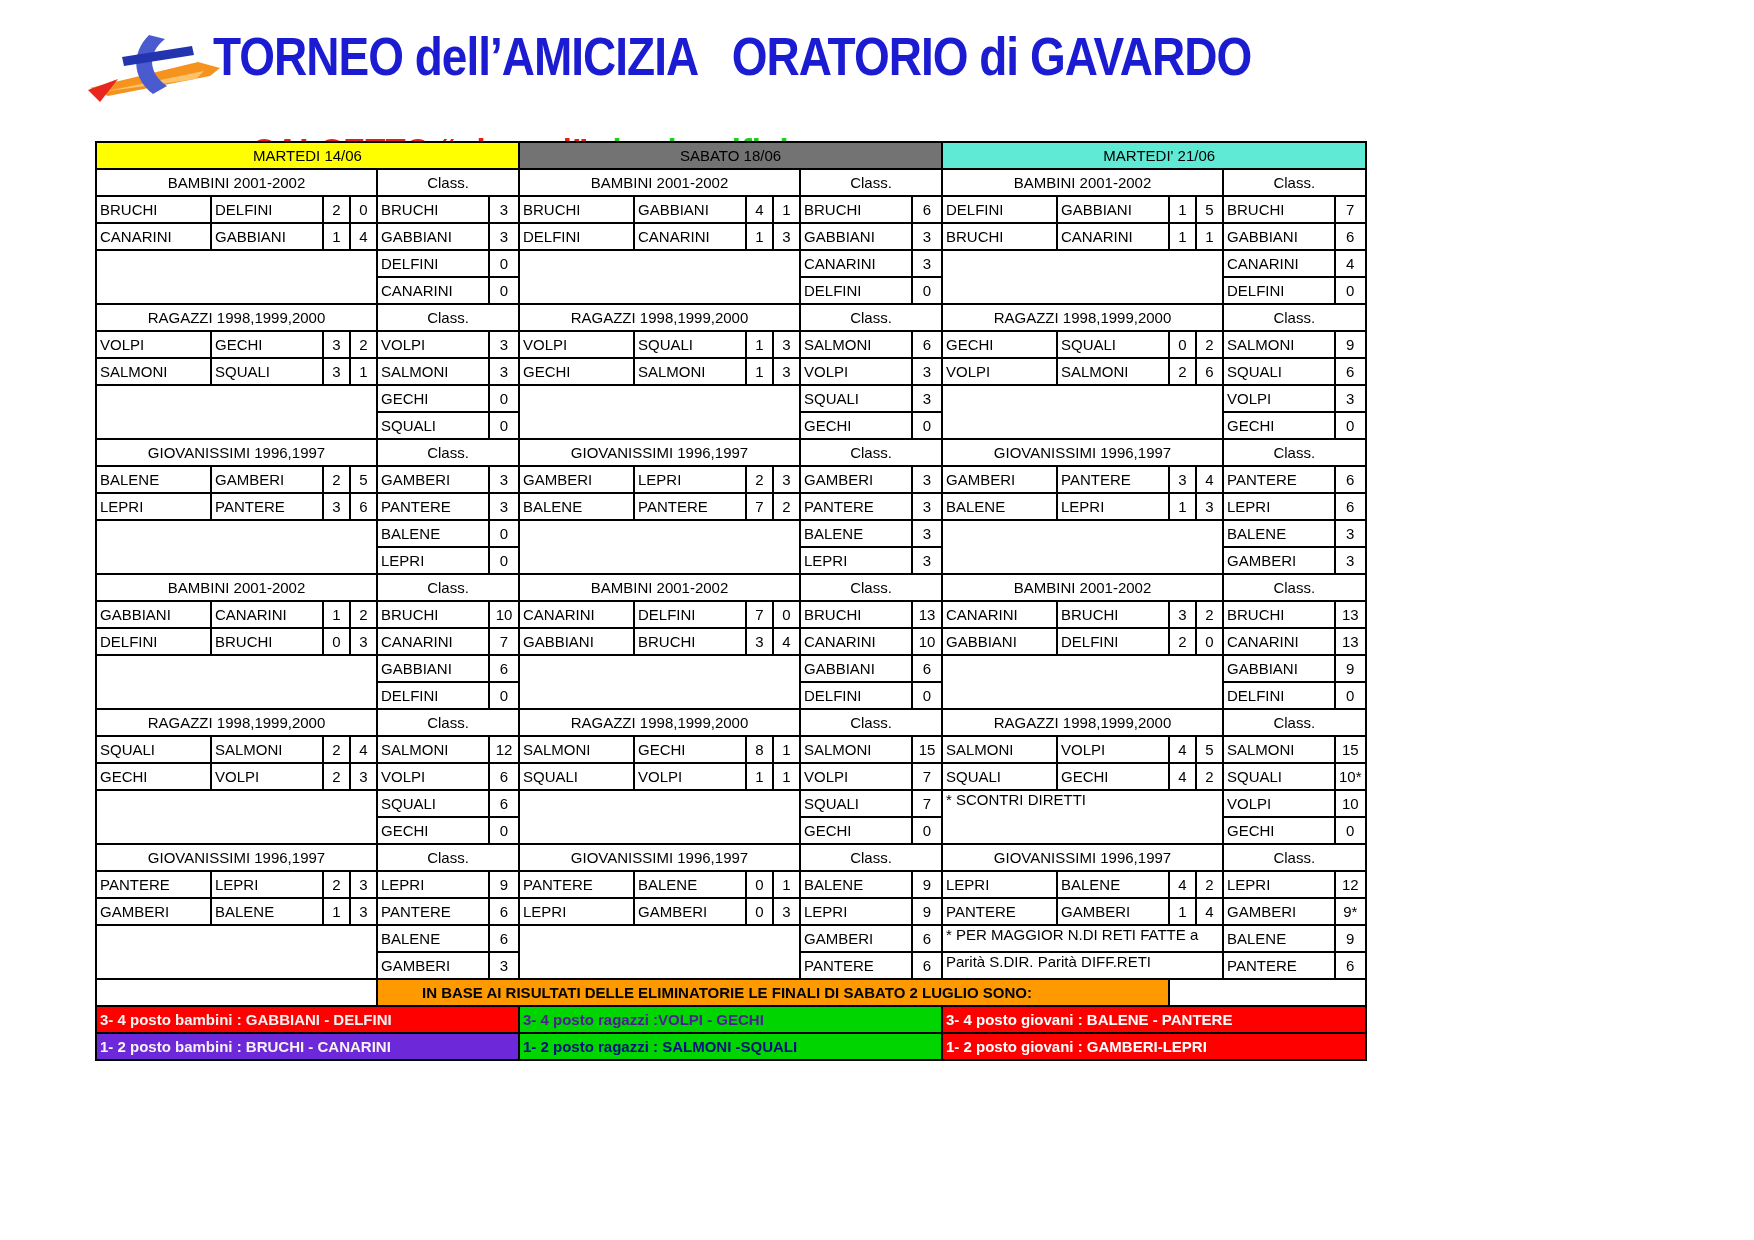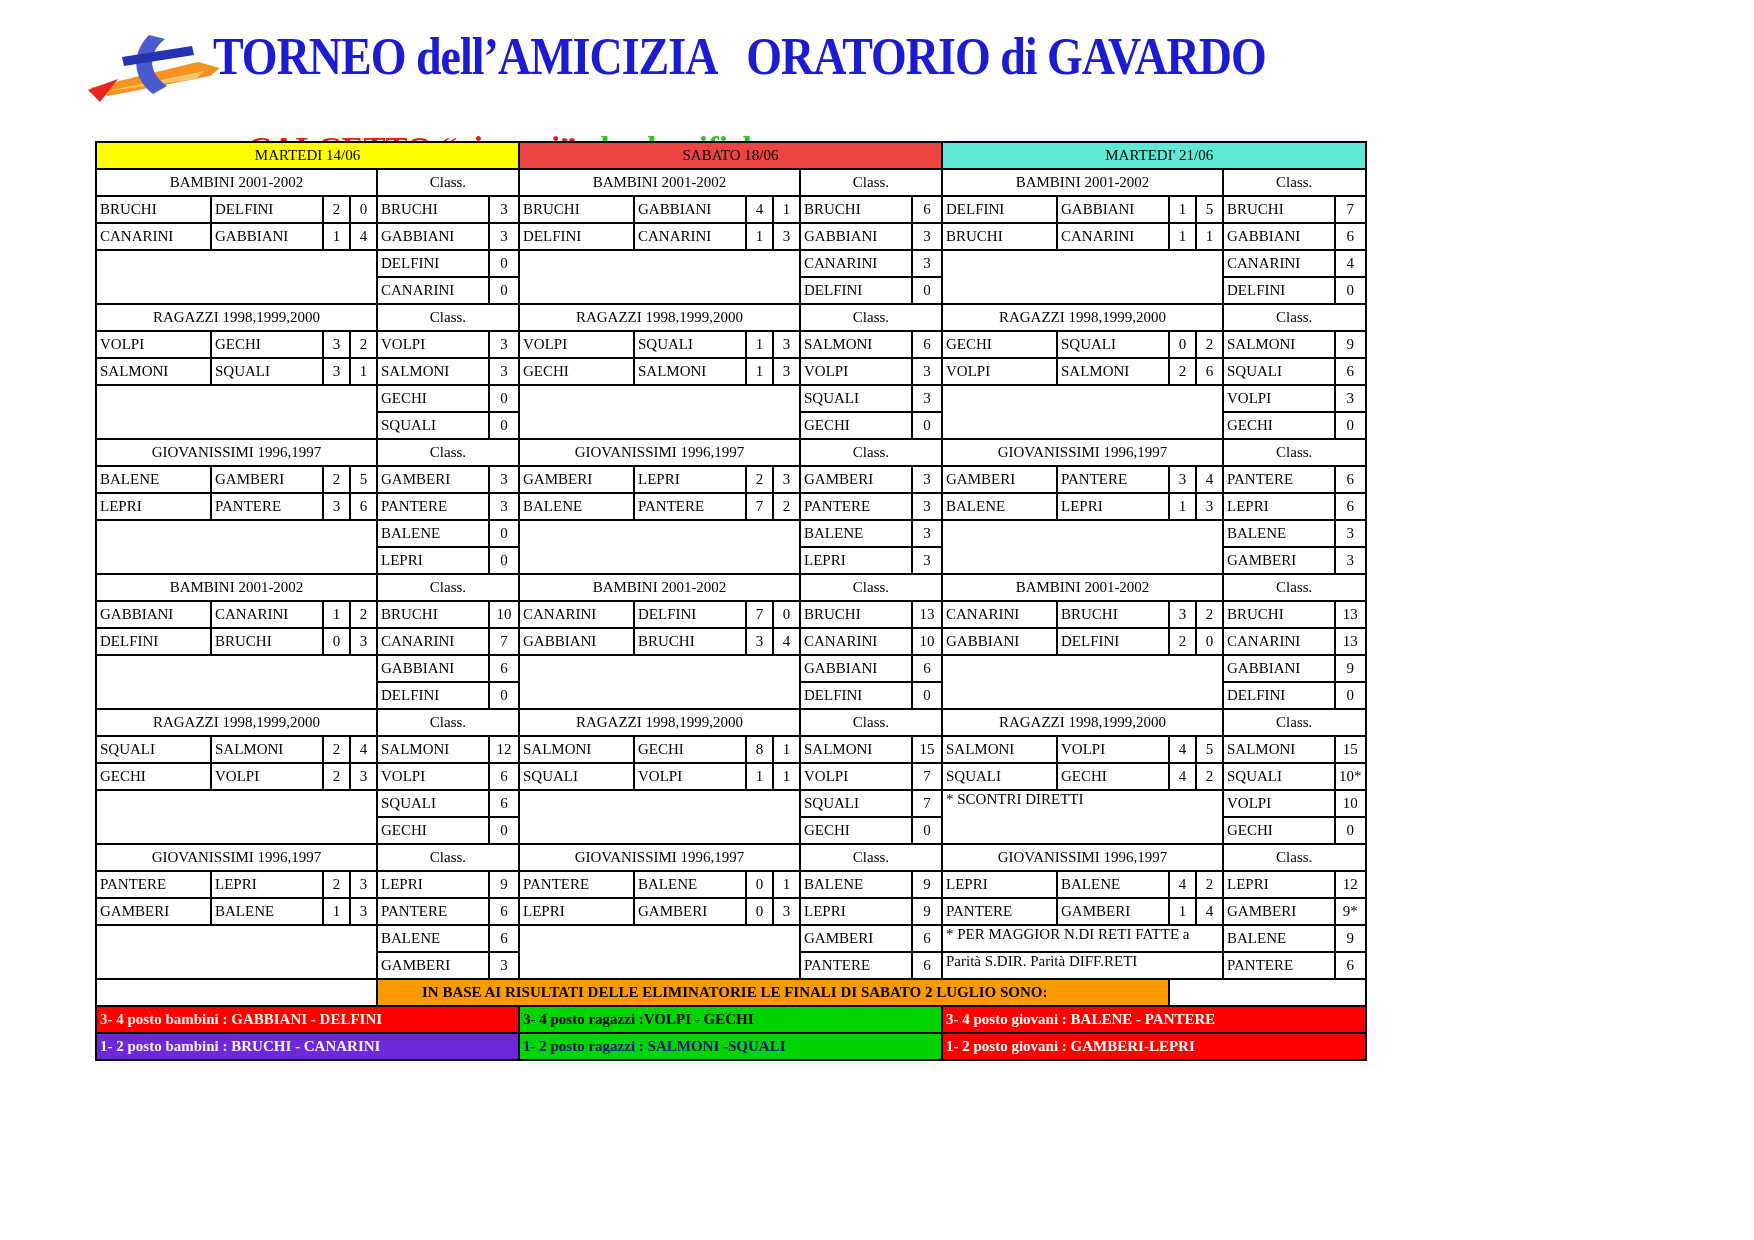--- a/index.html
+++ b/index.html
@@ -1,18 +1,18 @@
 <!DOCTYPE html>
 <html style="--title-blue: #1b1bd1; --sub-red: #ee1c14; --sub-green: #21cc21; --lavender: #ccccff; --cyan: #00c0f0;"><head>
 <meta charset="utf-8">
 <style>
   html,body { margin:0; padding:0; background:#ffffff; }
   .page {
     position:relative; width:1754px; height:1240px; overflow:hidden;
-    font-family:Liberation Serif, serif; background:#fff;
+    font-family:Liberation Sans, sans-serif; background:#fff;
   }
   .logo { position:absolute; left:86px; top:32px; width:140px; height:76px; }
   .title {
     position:absolute; left:213px; top:26px;
     font-size:46px; font-weight:bold; letter-spacing:-1px; white-space:pre;
     color:var(--title-blue); transform:scaleY(1.15); transform-origin:top left;
   }
   .subtitle { position:absolute; left:215px; top:94px; font-size:33px; font-weight:bold; white-space:pre; }
   .sub-red   { color:var(--sub-red); }
   .sub-green { color:var(--sub-green); margin-left:24px; }
@@ -72,21 +72,21 @@
       <col style="width:115px">
         <col style="width:112px">
         <col style="width:27px">
         <col style="width:27px">
         <col style="width:112px">
         <col style="width:30px">
     </colgroup>
   <tbody>
         <tr>
           <td class="day-hdr" colspan="6" style="background: rgb(255, 255, 0);">MARTEDI 14/06</td>
-          <td class="day-hdr" colspan="6" style="background: #ef4444;">SABATO 18/06</td>
+          <td class="day-hdr" colspan="6" style="background: #737373;">SABATO 18/06</td>
           <td class="day-hdr" colspan="6" style="background: #5eead4; padding-left: 14px;">MARTEDI' 21/06</td>
         </tr>
         <tr>
           <td class="sec-hdr" colspan="4">BAMBINI 2001-2002</td>
           <td class="cls-hdr" colspan="2">Class.</td>
           <td class="sec-hdr" colspan="4">BAMBINI 2001-2002</td>
           <td class="cls-hdr" colspan="2">Class.</td>
           <td class="sec-hdr" colspan="4">BAMBINI 2001-2002</td>
           <td class="cls-hdr" colspan="2">Class.</td>
         </tr>
@@ -485,21 +485,21 @@
           <td class="team">PANTERE</td>
           <td class="pts">6</td>
         </tr>
         <tr>
           <td class="noborder" colspan="4"></td>
           <td class="banner" colspan="10" style="background: rgb(255, 153, 0); padding-left: 44px;">IN BASE AI RISULTATI DELLE ELIMINATORIE LE FINALI DI SABATO 2 LUGLIO SONO:</td>
           <td class="noborder" colspan="4"></td>
         </tr>
         <tr>
           <td class="final" colspan="6" style="background: rgb(255, 0, 0); color: rgb(245, 242, 242);">3- 4 posto bambini : GABBIANI - DELFINI</td>
-          <td class="final" colspan="6" style="background: rgb(0, 213, 0); color: #000000;">3- 4 posto ragazzi :VOLPI - GECHI</td>
+          <td class="final" colspan="6" style="background: rgb(0, 213, 0); color: #4c1d95;">3- 4 posto ragazzi :VOLPI - GECHI</td>
           <td class="final" colspan="6" style="background: rgb(255, 0, 0); color: rgb(255, 255, 255);">3- 4 posto giovani : BALENE - PANTERE</td>
         </tr>
         <tr>
           <td class="final" colspan="6" style="background: #6d28d9; color: rgb(245, 242, 242);">1- 2 posto bambini : BRUCHI - CANARINI</td>
           <td class="final" colspan="6" style="background: rgb(0, 213, 0); color: rgb(0, 18, 125);">1- 2 posto ragazzi : SALMONI -SQUALI</td>
           <td class="final" colspan="6" style="background: rgb(255, 0, 0); color: rgb(255, 255, 255); margin-left: 46px;">1- 2 posto giovani : GAMBERI-LEPRI</td>
         </tr>
       </tbody>
     </table>
 

